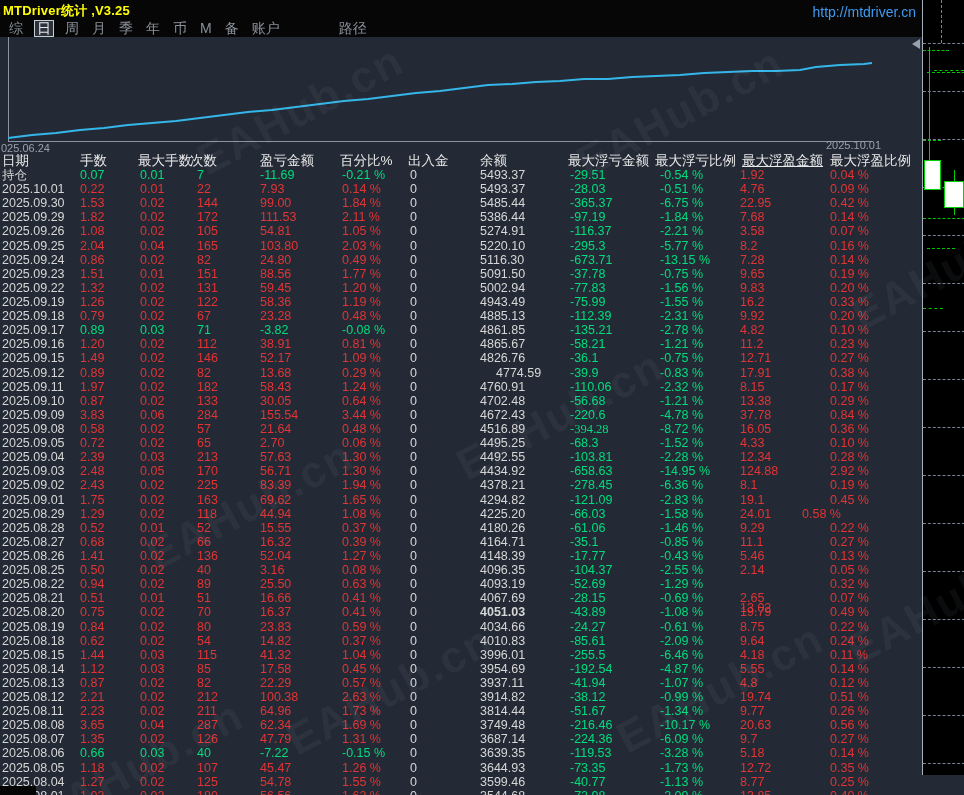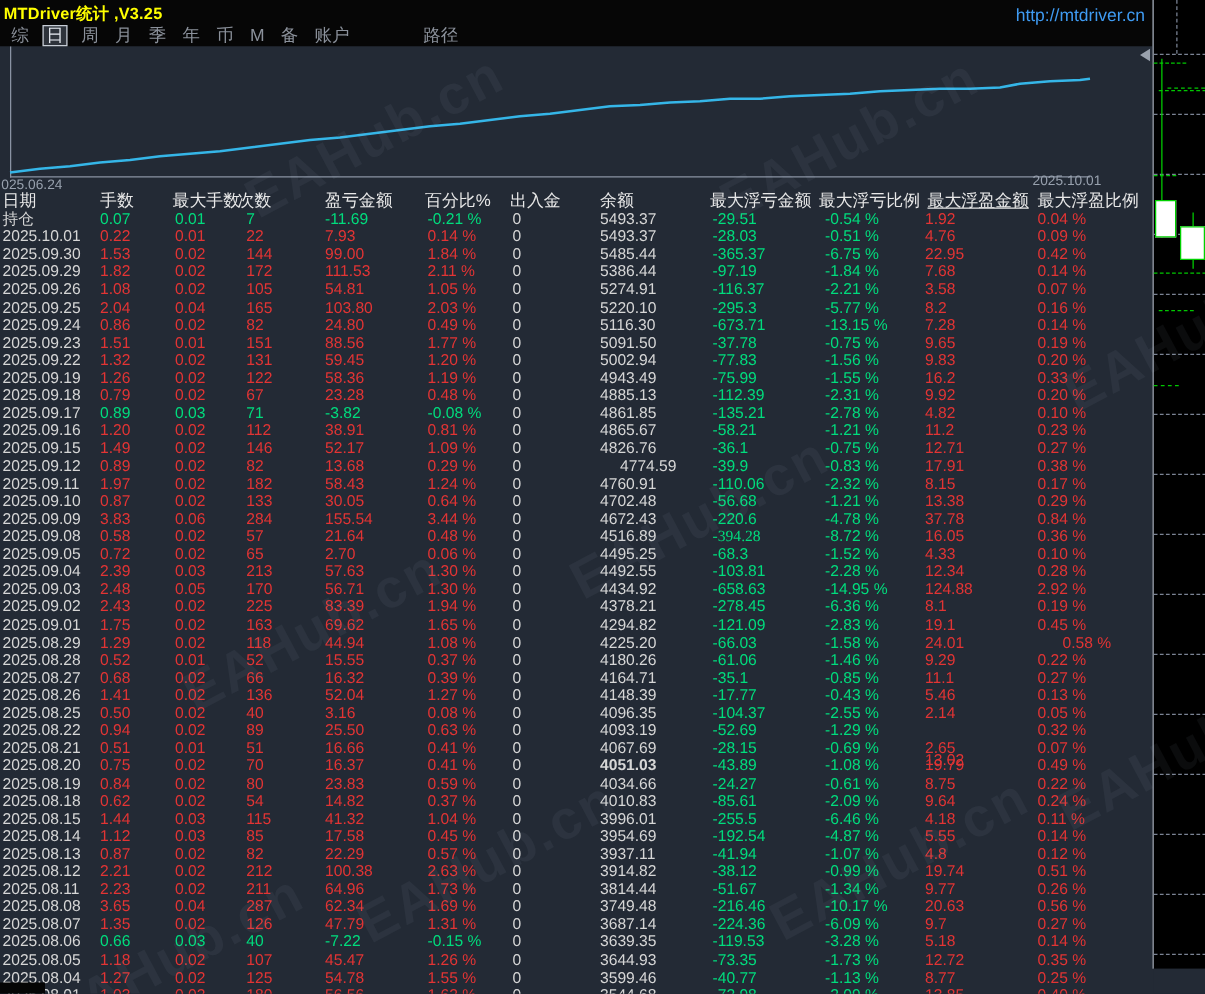--- a/index.html
+++ b/index.html
@@ -433,21 +433,21 @@
       <span class="tc c-red" style="left: 80px;">1.29</span>
       <span class="tc c-red" style="left: 140px;">0.02</span>
       <span class="tc c-red" style="left: 197px;">118</span>
       <span class="tc c-red" style="left: 260px;">44.94</span>
       <span class="tc c-red" style="left: 342px;">1.08 %</span>
       <span class="tc c-flat" style="left: 410px;">0</span>
       <span class="tc c-flat" style="left: 480px;">4225.20</span>
       <span class="tc c-green" style="left: 570px;">-66.03</span>
       <span class="tc c-green" style="left: 660px;">-1.58 %</span>
       <span class="tc c-red" style="left: 740px;">24.01</span>
-      <span class="tc c-red" style="left: 850px;">0.58 %</span>
+      <span class="tc c-red" style="left: 802px;">0.58 %</span>
     </div>
     <div class="trow">
       <span class="tc c-flat" style="left: 2px;">2025.08.28</span>
       <span class="tc c-red" style="left: 80px;">0.52</span>
       <span class="tc c-red" style="left: 140px;">0.01</span>
       <span class="tc c-red" style="left: 197px;">52</span>
       <span class="tc c-red" style="left: 260px;">15.55</span>
       <span class="tc c-red" style="left: 342px;">0.37 %</span>
       <span class="tc c-flat" style="left: 410px;">0</span>
       <span class="tc c-flat" style="left: 480px;">4180.26</span>

